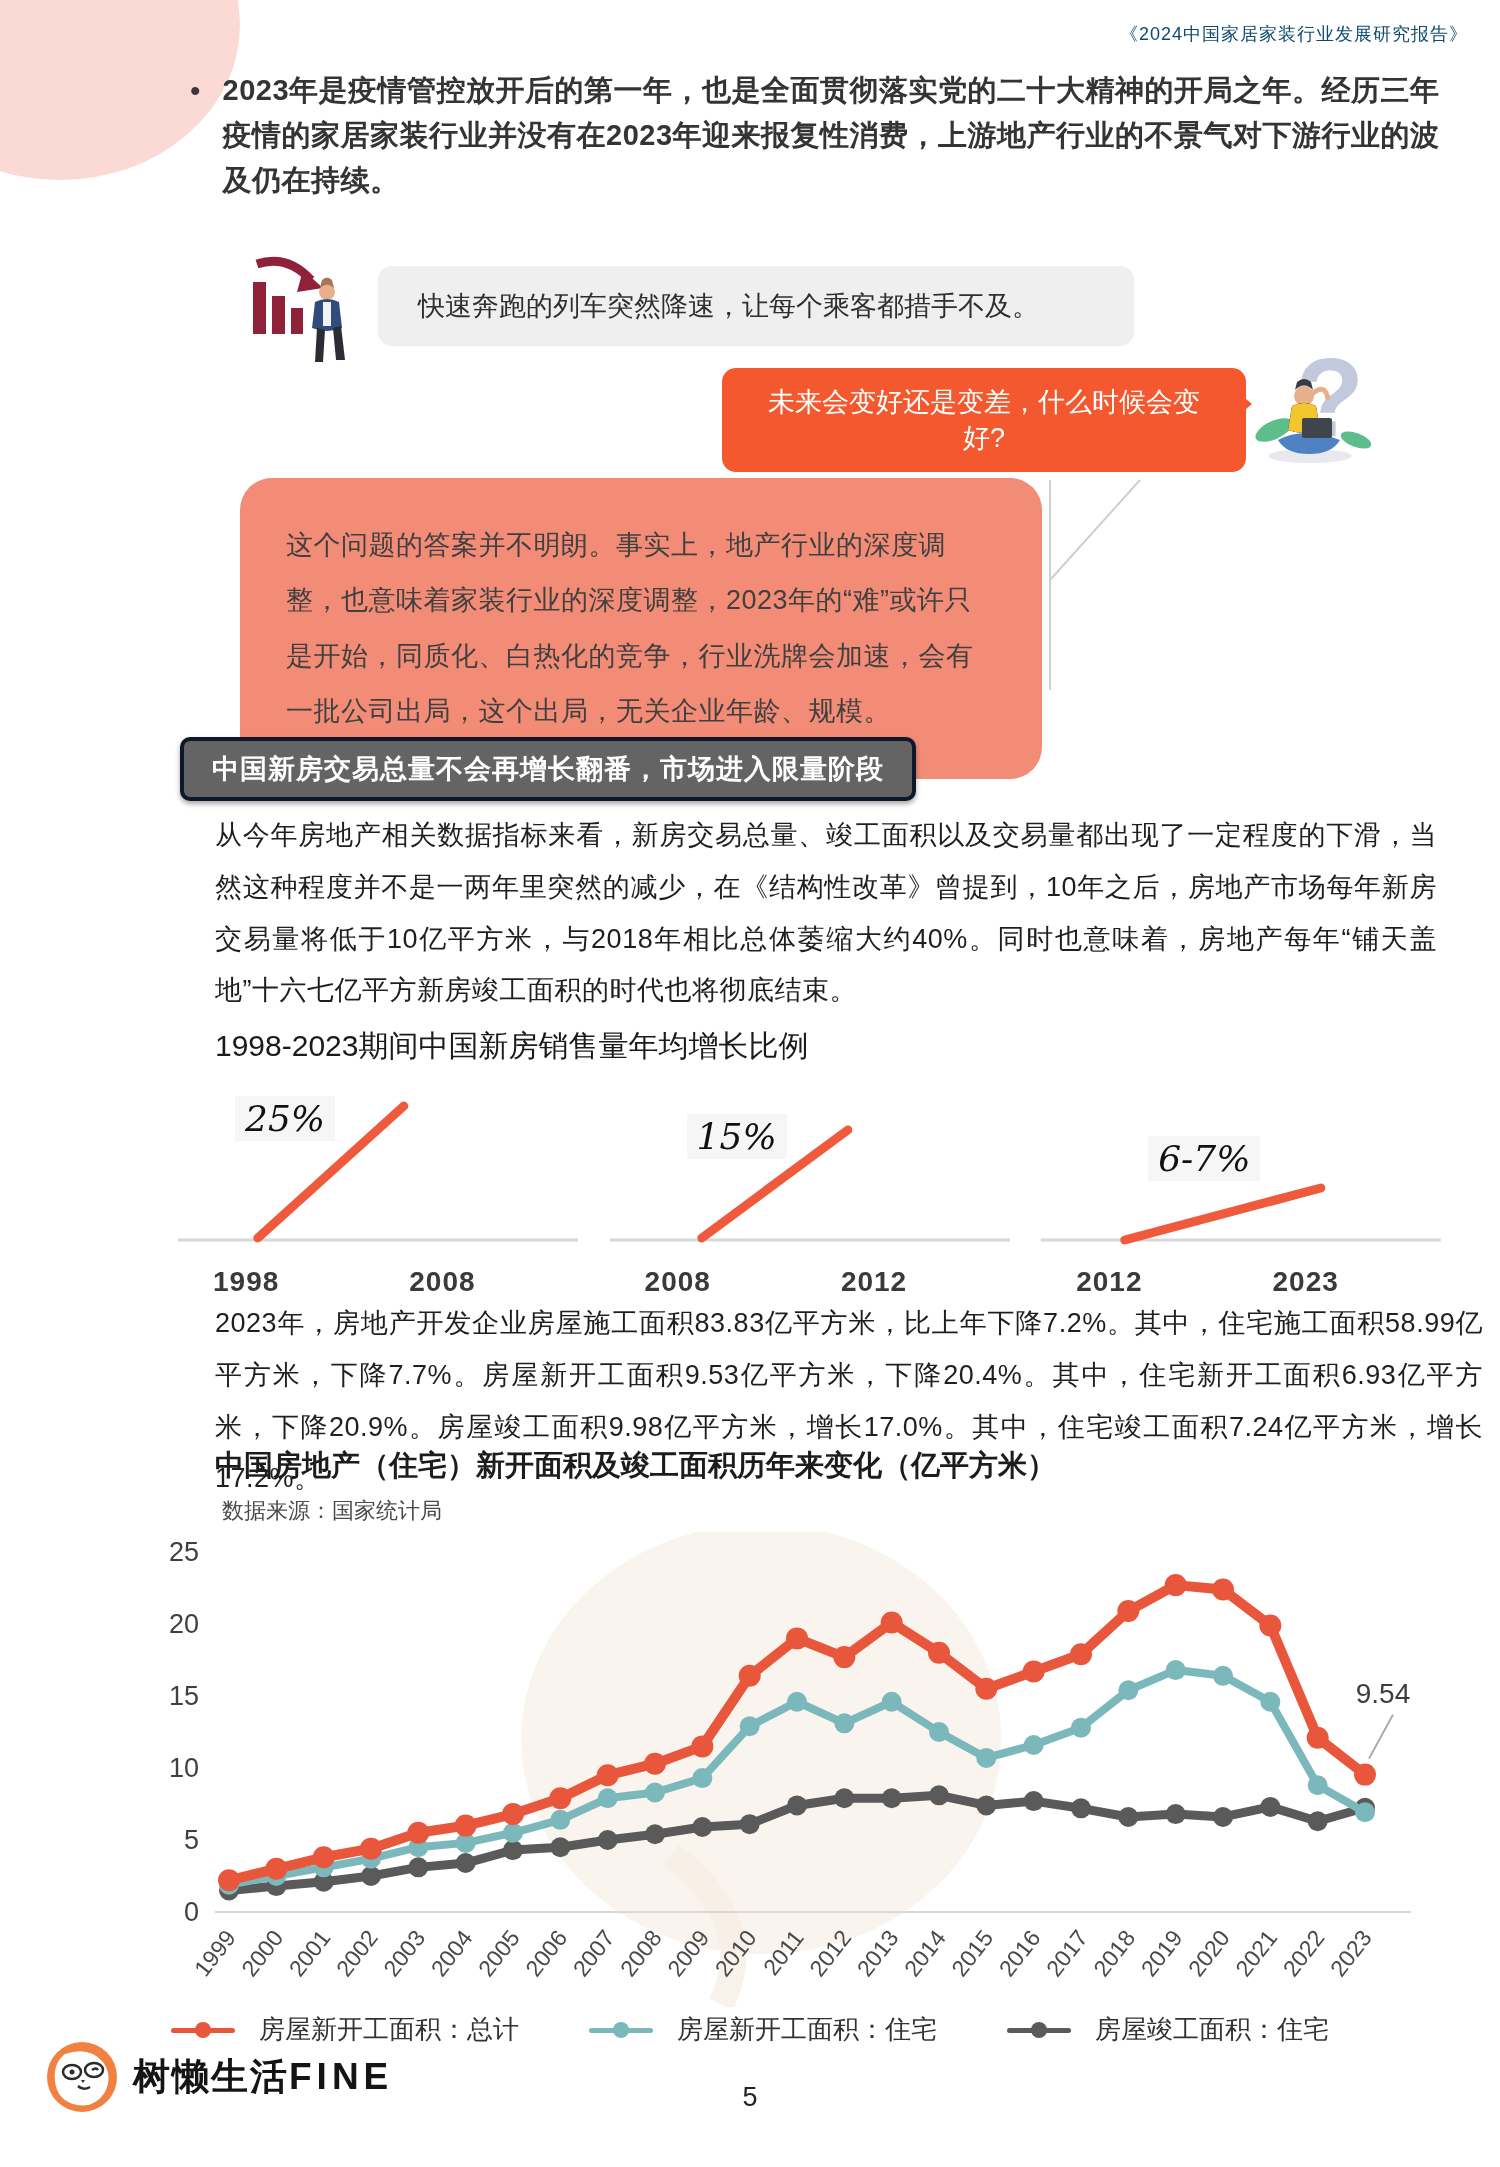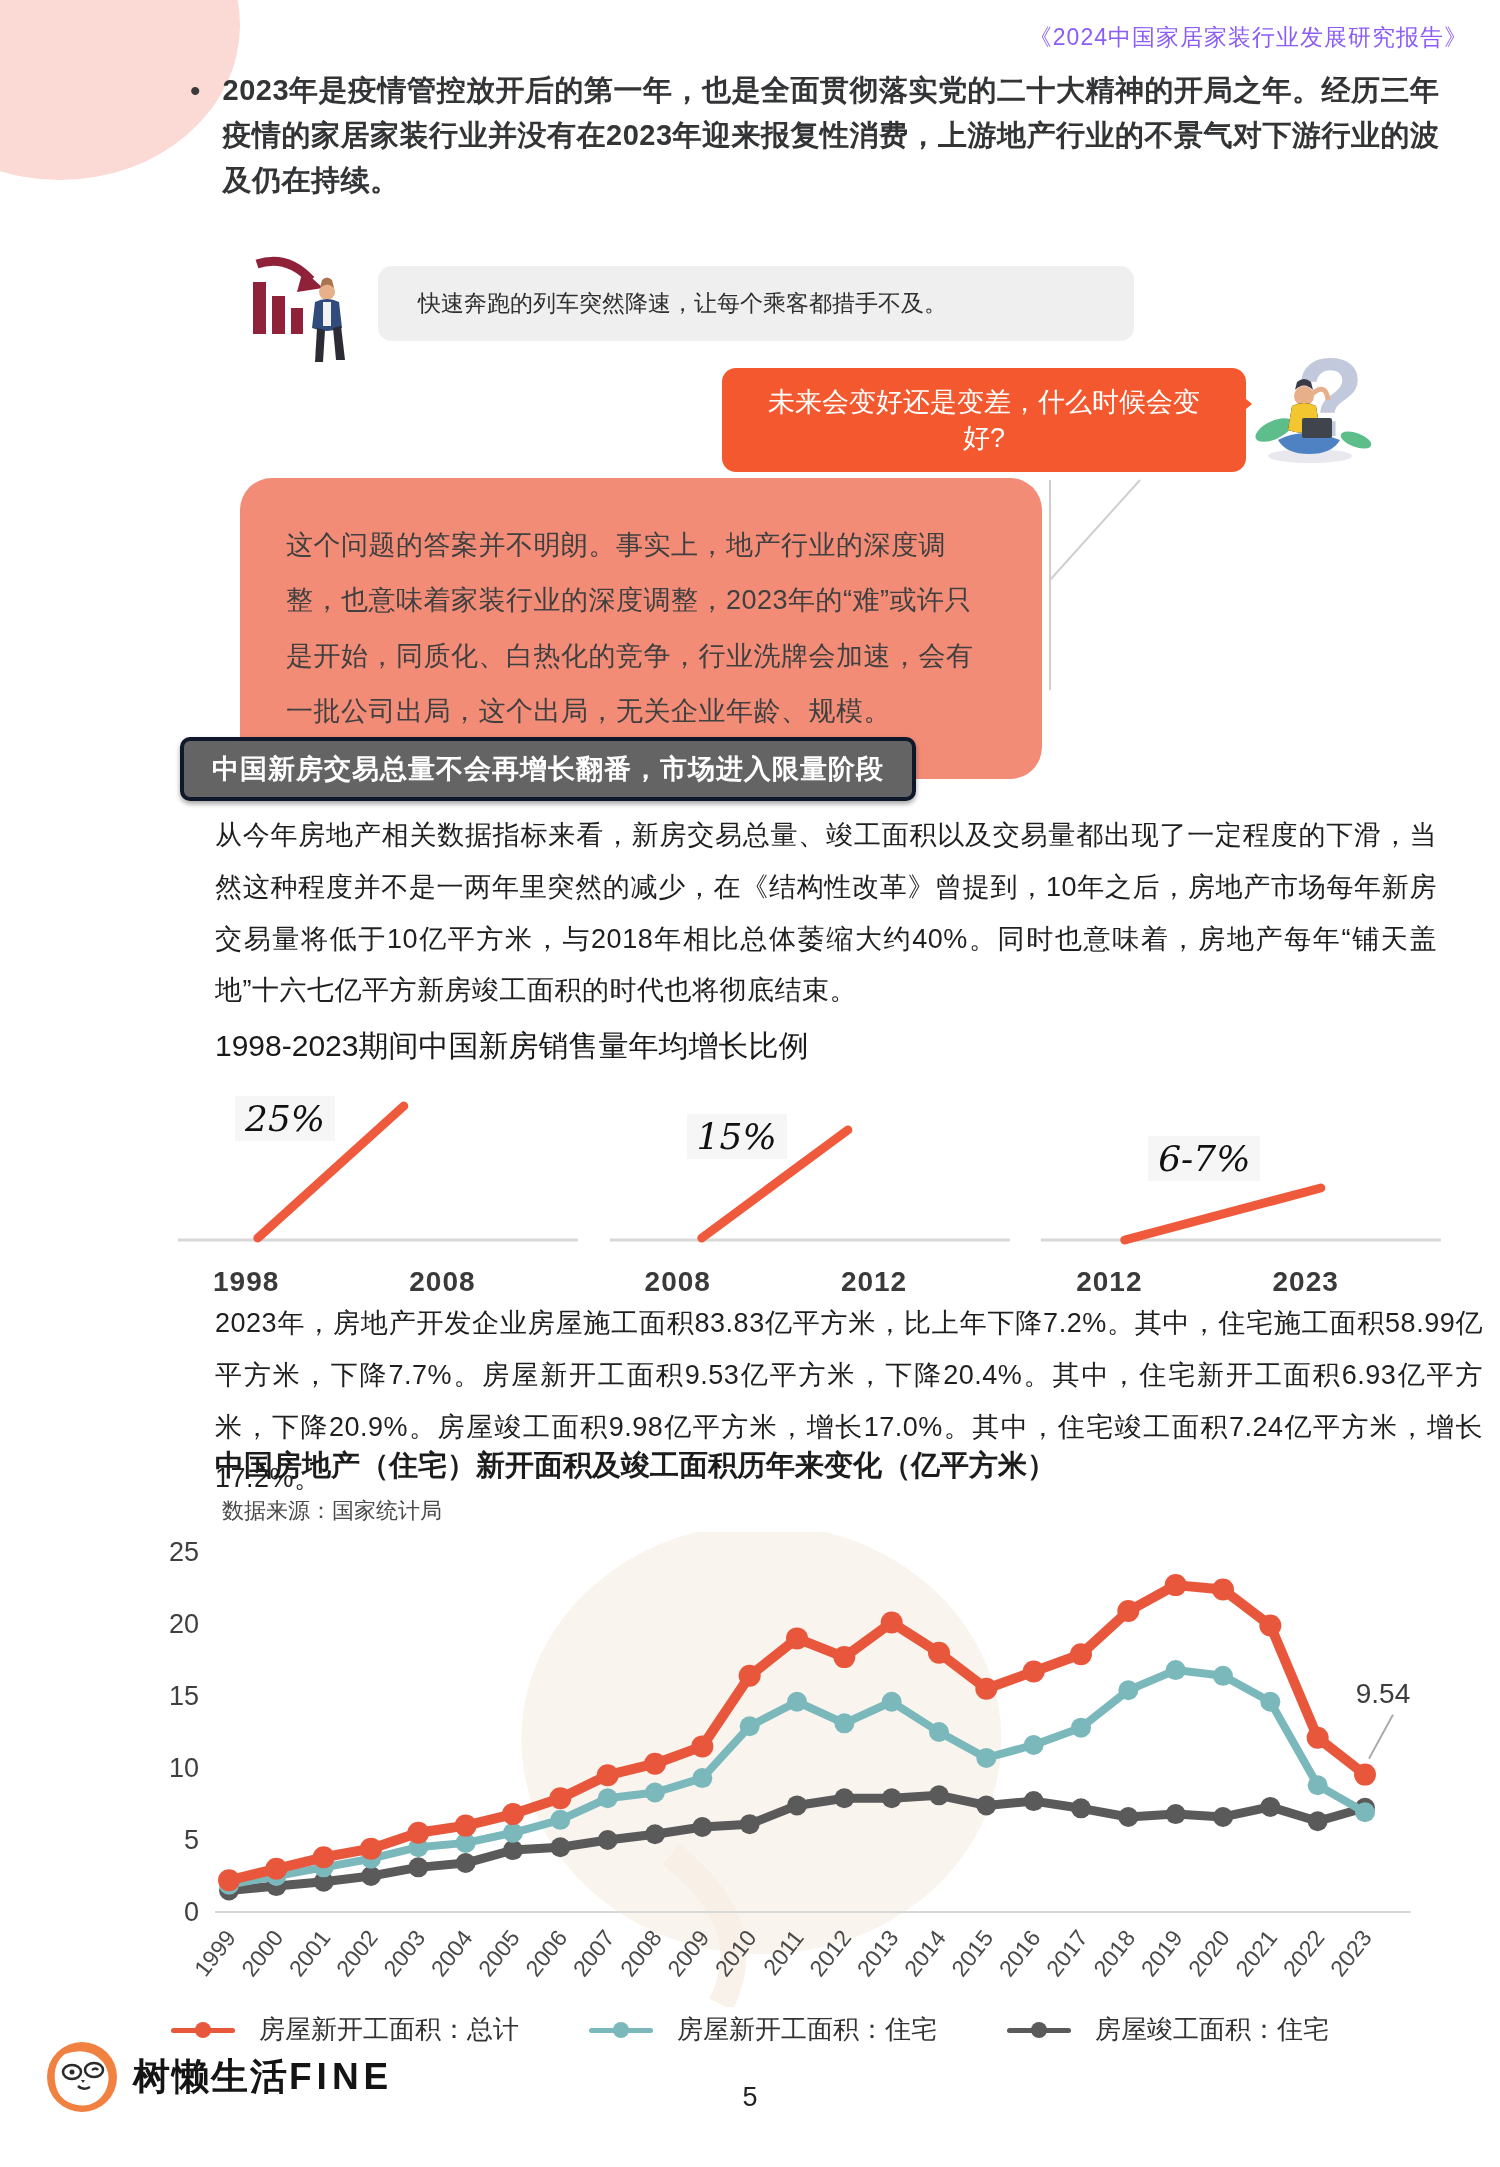--- a/index.html
+++ b/index.html
@@ -3,31 +3,31 @@
 <meta charset="utf-8">
 <style>
   * { margin:0; padding:0; box-sizing:border-box; }
   html,body { background:#ffffff; }
   body { font-family:"Liberation Sans", sans-serif; }
   .page { position:relative; width:1500px; height:2167px; background:#fff; overflow:hidden; }
 
   
   .pink-blob { position:absolute; left:-120px; top:-130px; width:360px; height:310px;
     background:#fbdad5; border-radius:50%; }
-  .doc-header { position:absolute; top:22px; right:32px; font-size:23px; color:#8b5cf6; letter-spacing:1px; }
+  .doc-header { position:absolute; top:22px; right:32px; font-size:18px; color:#0c4a6e; letter-spacing:1px; }
 
   
   .intro { position:absolute; left:172px; top:68px; width:1292px; display:flex; gap:22px; }
   .intro .bullet { font-size:30px; color:#3a3a3a; line-height:1.55; padding-left:18px; }
   .intro .text { font-size:29px; font-weight:bold; color:#333436; line-height:1.55; letter-spacing:.5px; }
 
   
   .chat-illu-left { position:absolute; left:245px; top:250px; width:118px; height:120px; }
   .bubble-gray { position:absolute; left:378px; top:266px; width:756px; background:#efefef;
-    border-radius:14px; padding:22px 40px; font-size:23px; color:#2f2f2f; }
+    border-radius:14px; padding:22px 40px; font-size:27px; color:#2f2f2f; }
   .bubble-orange { position:absolute; left:722px; top:368px; width:524px; background:#f4582e;
     border-radius:14px; padding:16px 30px; font-size:27px; color:#fff; text-align:center; }
   .bubble-orange:after { content:""; position:absolute; right:-16px; top:26px; border:10px solid transparent;
     border-left:12px solid #f4582e; }
   .chat-illu-right { position:absolute; left:1248px; top:344px; width:130px; height:126px; }
   .bubble-reply { position:absolute; left:240px; top:478px; width:802px; background:#f28c77;
     border-radius:32px; padding:40px 46px; font-size:27px; color:#404040; line-height:2.05; letter-spacing:.5px; }
   .deco-lines { position:absolute; left:1042px; top:468px; width:110px; height:230px; }
 
   

